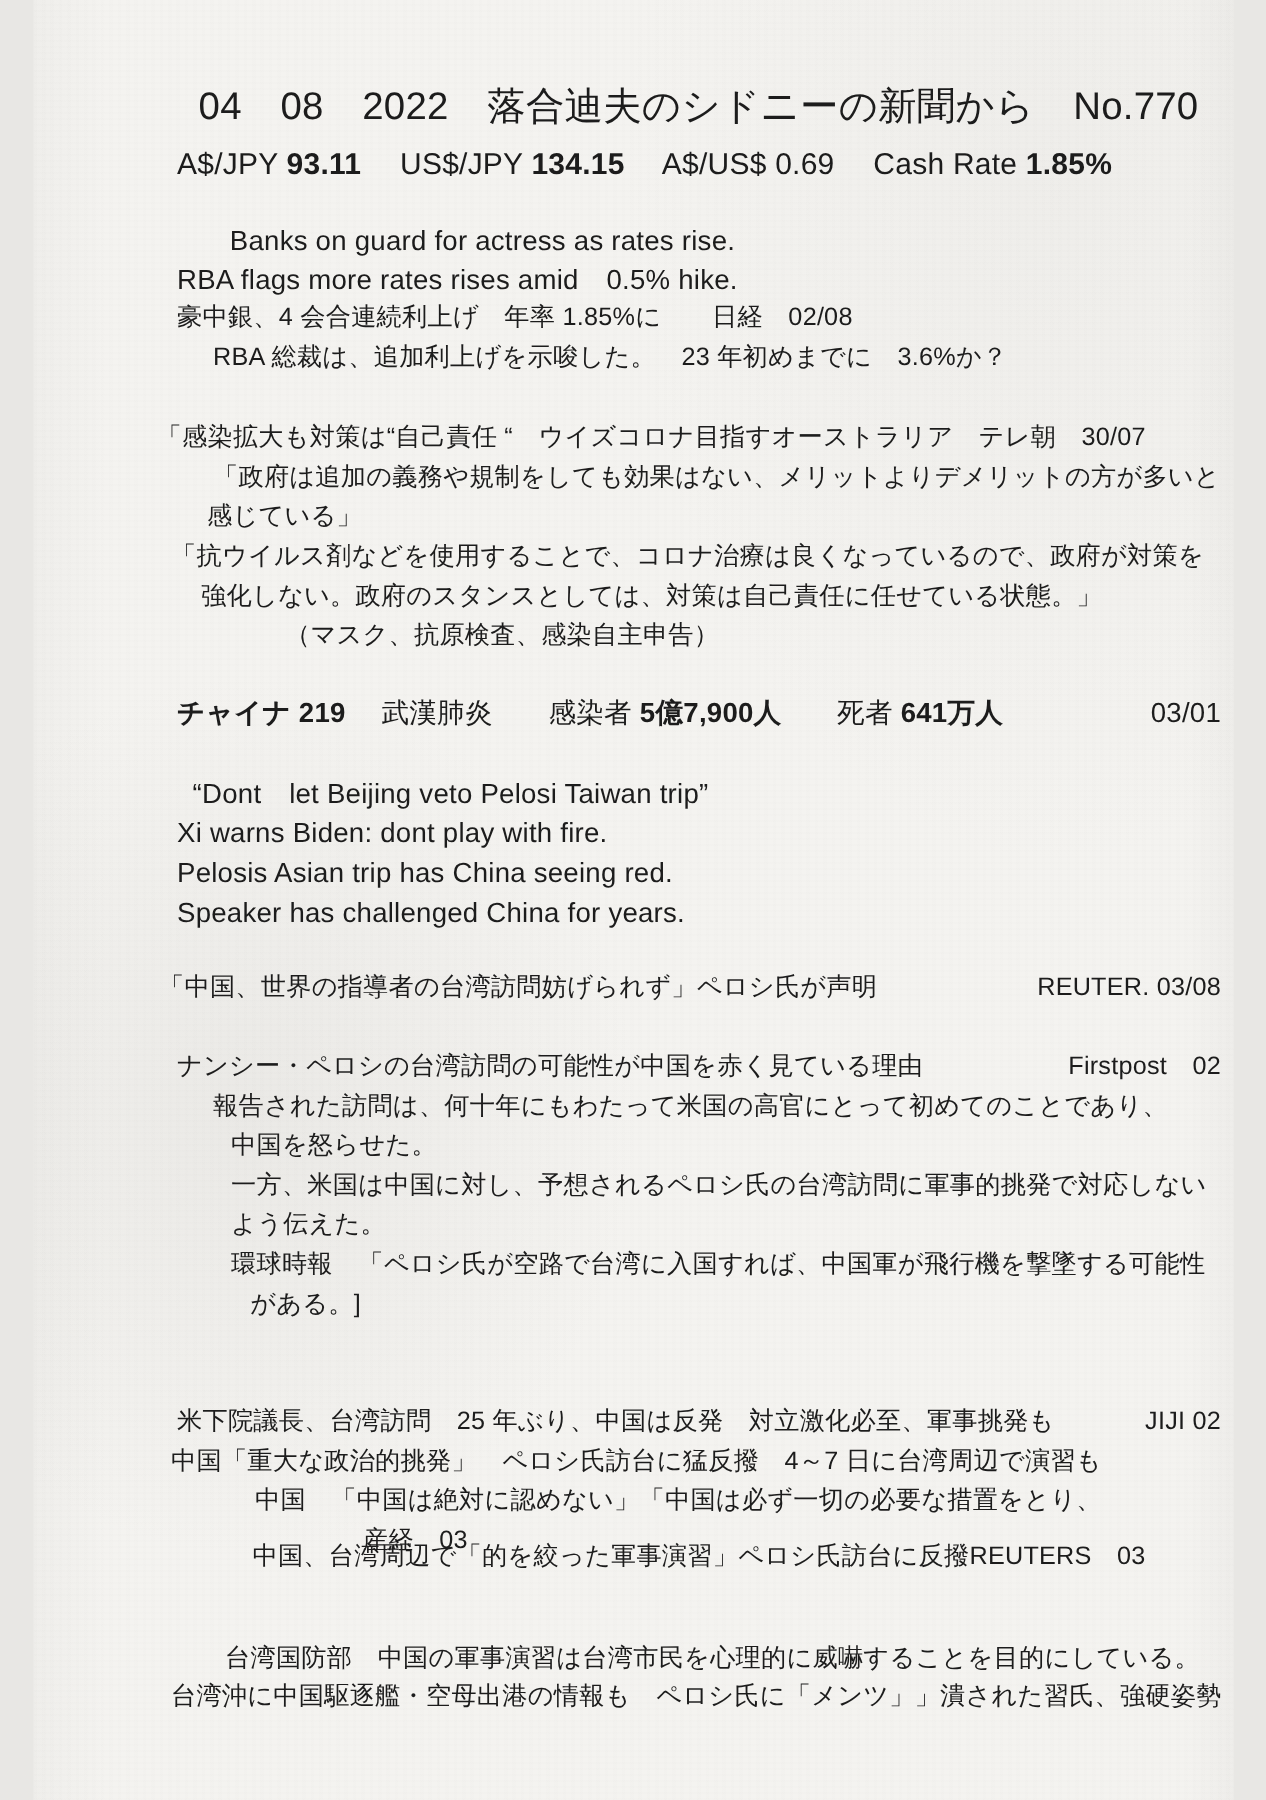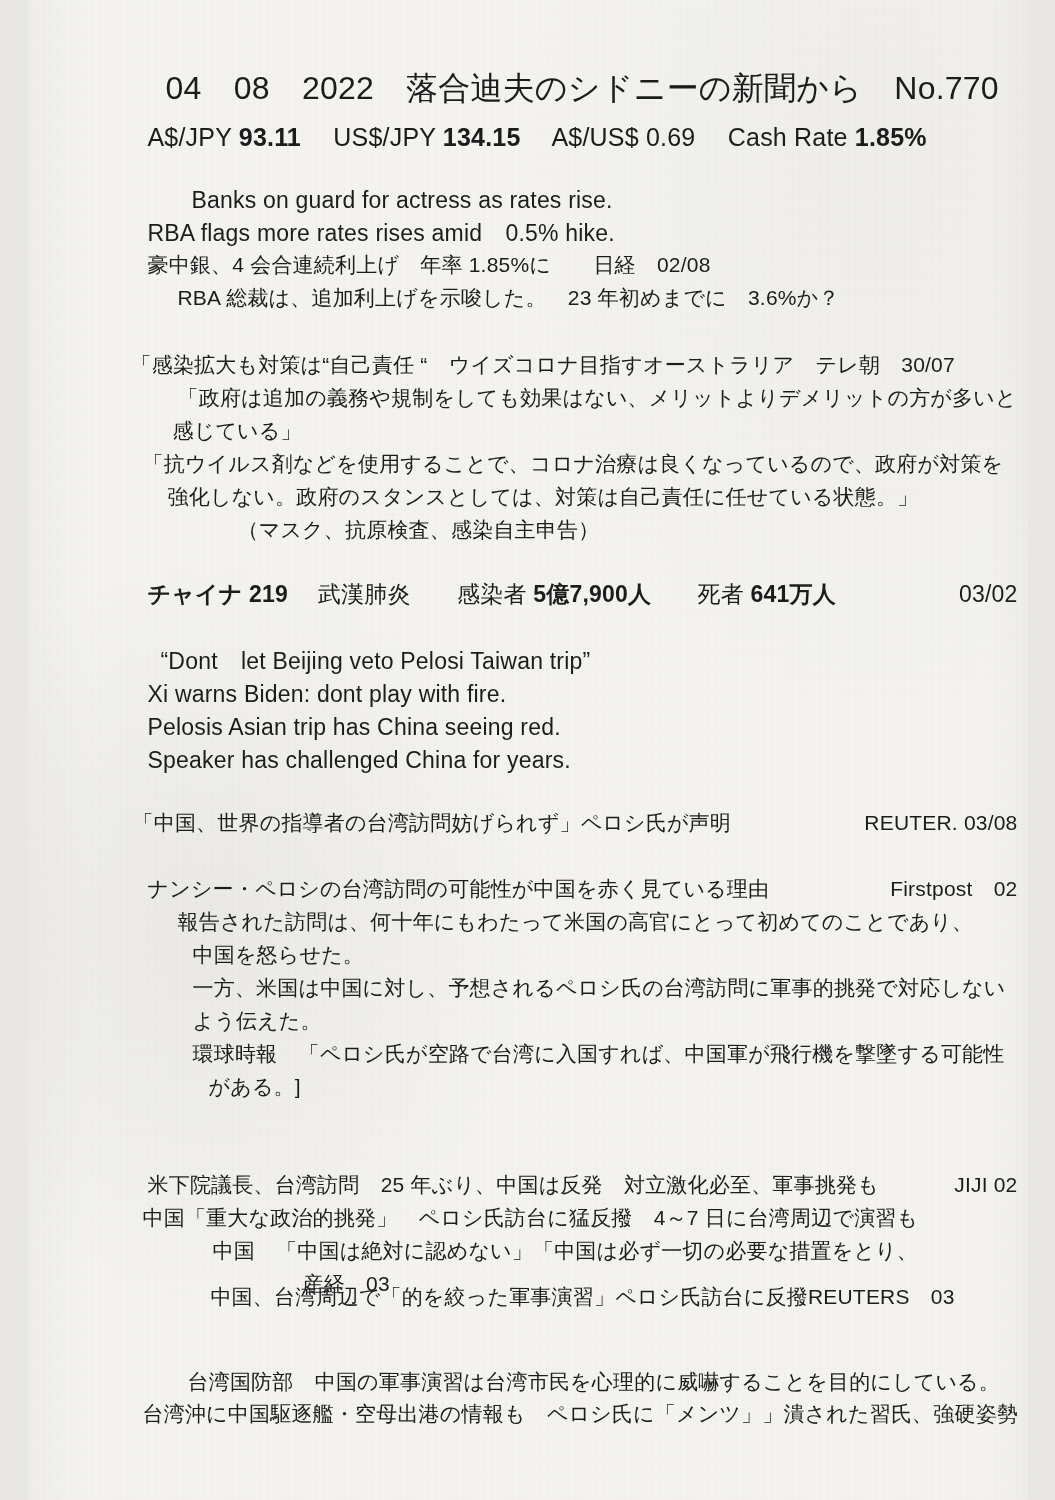--- a/index.html
+++ b/index.html
@@ -45,21 +45,21 @@
       <div class="line" style="top: 186px; left: 120px; font-size: 23px; margin-left: 44px;"><span><span class="seg">Banks on guard for actress as rates rise.</span></span></div>
       <div class="line" style="top: 219px; left: 120px; font-size: 23px;"><span><span class="seg">RBA flags more rates rises amid　0.5% hike.</span></span></div>
       <div class="line" style="top: 252px; left: 120px; font-size: 21px;"><span><span class="seg">豪中銀、4 会合連続利上げ　年率 1.85%に　　日経　02/08</span></span></div>
       <div class="line" style="top: 285px; left: 150px; font-size: 21px;"><span><span class="seg">RBA 総裁は、追加利上げを示唆した。　23 年初めまでに　3.6%か？</span></span></div>
       <div class="line" style="top: 352px; left: 103px; font-size: 21px;"><span><span class="seg">「感染拡大も対策は“自己責任 “　ウイズコロナ目指すオーストラリア　テレ朝　30/07</span></span></div>
       <div class="line" style="top: 385px; left: 150px; font-size: 21px;"><span><span class="seg">「政府は追加の義務や規制をしても効果はない、メリットよりデメリットの方が多いと</span></span></div>
       <div class="line" style="top: 418px; left: 145px; font-size: 21px;"><span><span class="seg">感じている」</span></span></div>
       <div class="line" style="top: 451px; left: 115px; font-size: 21px;"><span><span class="seg">「抗ウイルス剤などを使用することで、コロナ治療は良くなっているので、政府が対策を</span></span></div>
       <div class="line" style="top: 484px; left: 140px; font-size: 21px;"><span><span class="seg">強化しない。政府のスタンスとしては、対策は自己責任に任せている状態。」</span></span></div>
       <div class="line" style="top: 517px; left: 210px; font-size: 21px;"><span><span class="seg">（マスク、抗原検査、感染自主申告）</span></span></div>
-      <div class="line has-right" style="top: 580px; left: 120px; font-size: 23px; width: 870px;"><span><span class="seg b">チャイナ 219</span><span class="seg">　 武漢肺炎　　感染者 </span><span class="seg b">5億7,900人</span><span class="seg">　　死者 </span><span class="seg b">641万人</span></span><span class="line-right">03/02</span></div>
+      <div class="line has-right" style="top: 580px; left: 120px; font-size: 23px; width: 870px;"><span><span class="seg b">チャイナ 219</span><span class="seg">　 武漢肺炎　　感染者 </span><span class="seg b">5億7,900人</span><span class="seg">　　死者 </span><span class="seg b">641万人</span></span><span class="line-right">03/01</span></div>
       <div class="line" style="top: 647px; left: 133px; font-size: 23px; align-items: flex-end;"><span><span class="seg">“Dont　let Beijing veto Pelosi Taiwan trip”</span></span></div>
       <div class="line" style="top: 680px; left: 120px; font-size: 23px;"><span><span class="seg">Xi warns Biden: dont play with fire.</span></span></div>
       <div class="line" style="top: 713px; left: 120px; font-size: 23px;"><span><span class="seg">Pelosis Asian trip has China seeing red.</span></span></div>
       <div class="line" style="top: 746px; left: 120px; font-size: 23px;"><span><span class="seg">Speaker has challenged China for years.</span></span></div>
       <div class="line has-right" style="top: 810px; left: 105px; font-size: 21px; width: 885px;"><span><span class="seg">「中国、世界の指導者の台湾訪問妨げられず」ペロシ氏が声明</span></span><span class="line-right">REUTER. 03/08</span></div>
       <div class="line has-right" style="top: 876px; left: 120px; font-size: 21px; width: 870px;"><span><span class="seg">ナンシー・ペロシの台湾訪問の可能性が中国を赤く見ている理由</span></span><span class="line-right">Firstpost　02</span></div>
       <div class="line" style="top: 909px; left: 150px; font-size: 21px;"><span><span class="seg">報告された訪問は、何十年にもわたって米国の高官にとって初めてのことであり、</span></span></div>
       <div class="line" style="top: 942px; left: 165px; font-size: 21px;"><span><span class="seg">中国を怒らせた。</span></span></div>
       <div class="line" style="top: 975px; left: 165px; font-size: 21px;"><span><span class="seg">一方、米国は中国に対し、予想されるペロシ氏の台湾訪問に軍事的挑発で対応しない</span></span></div>
       <div class="line" style="top: 1008px; left: 165px; font-size: 21px;"><span><span class="seg">よう伝えた。</span></span></div>

